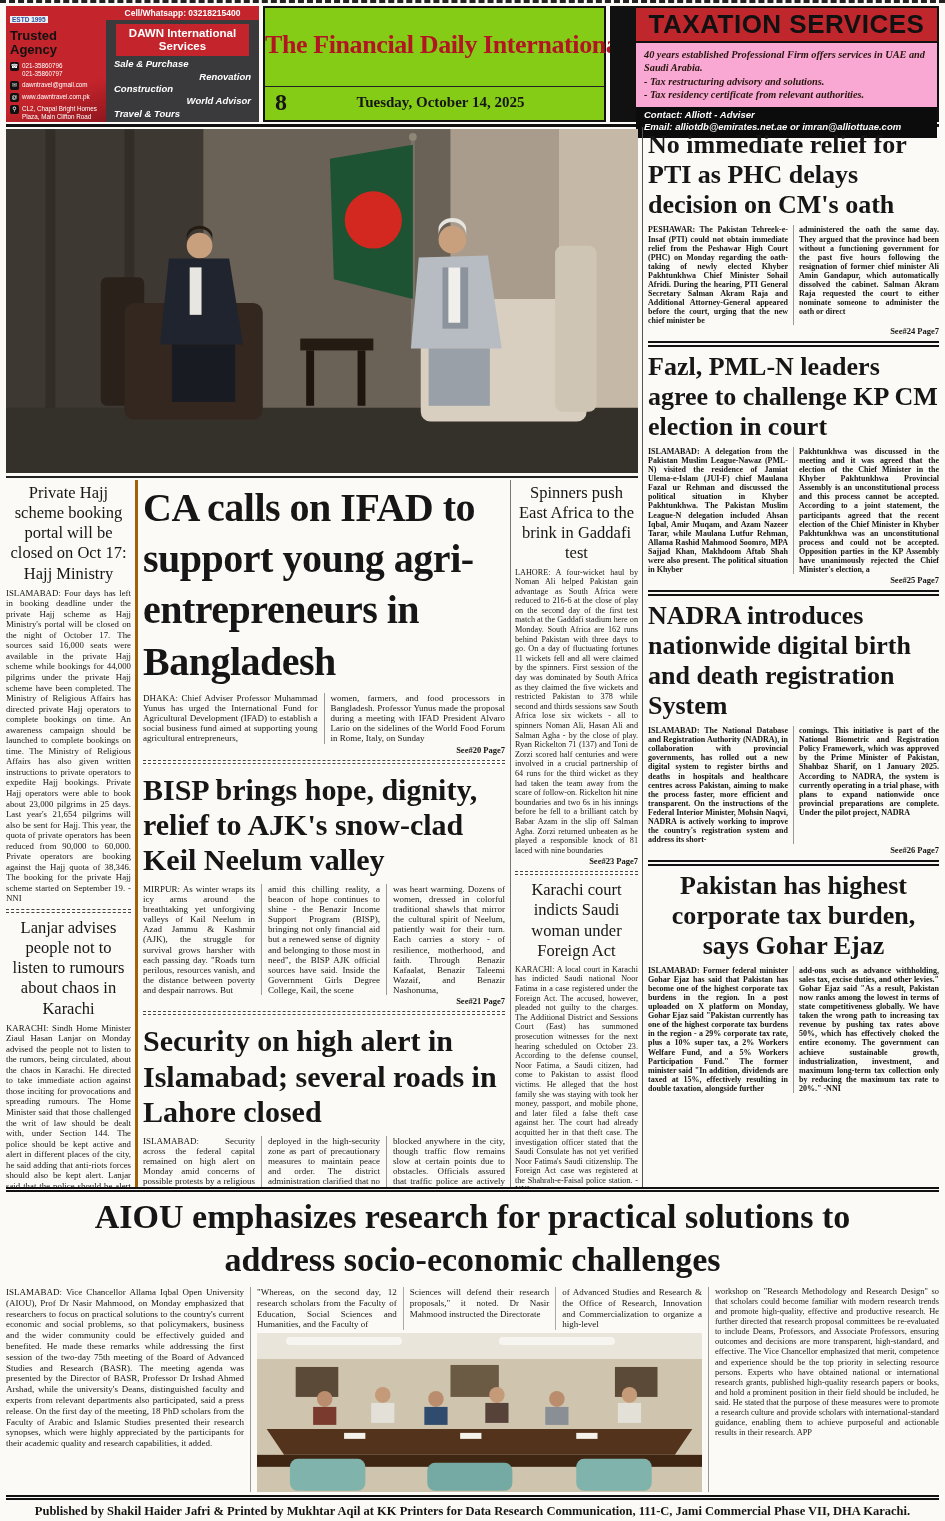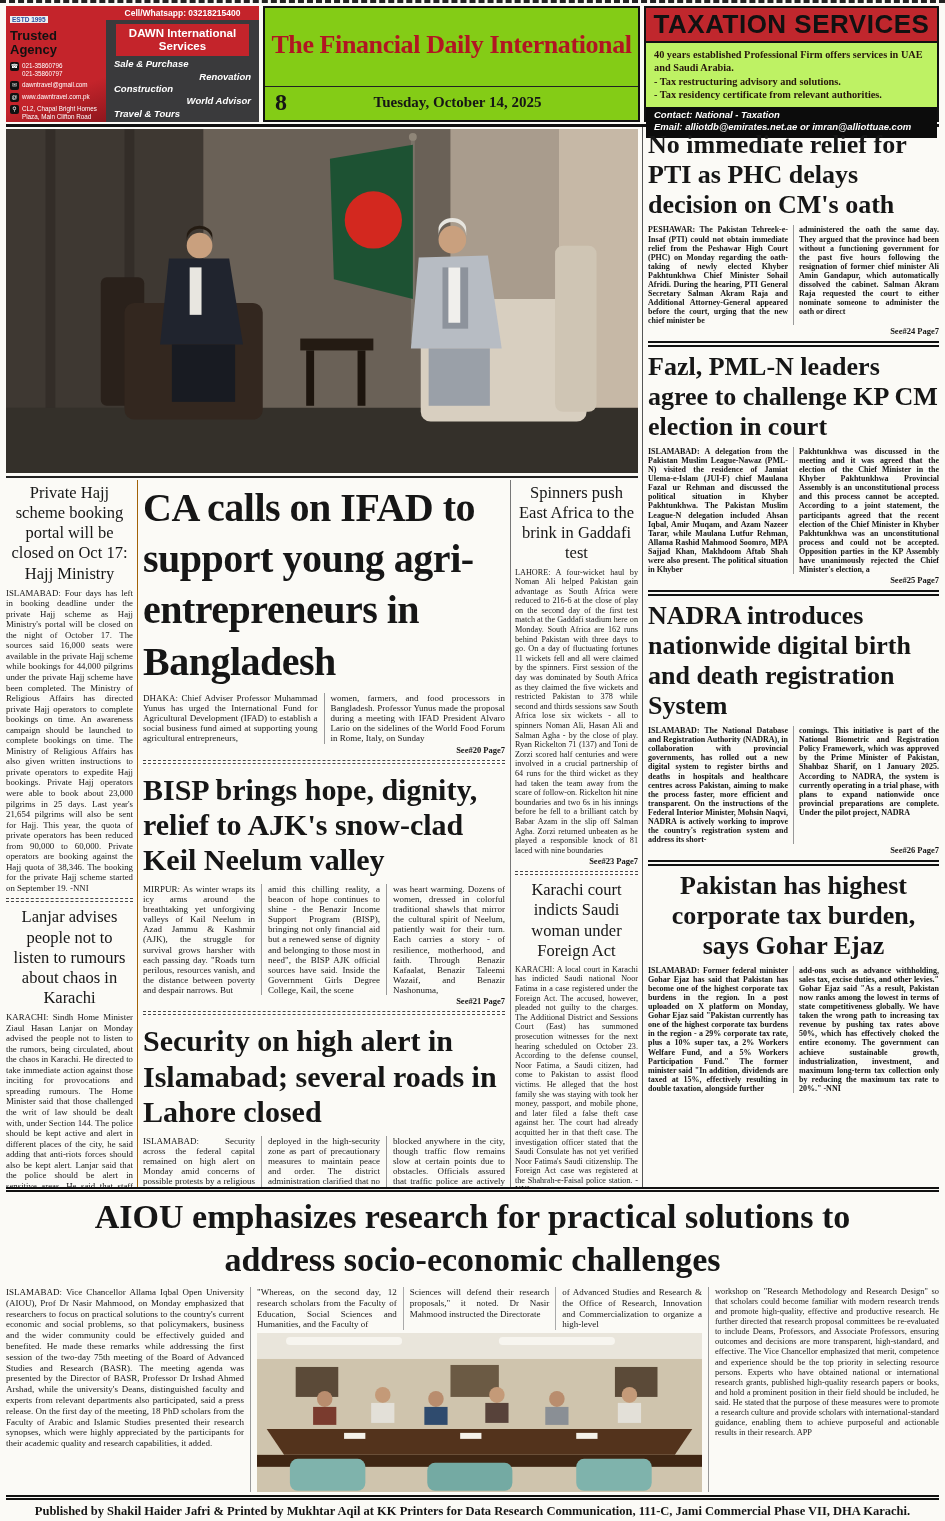--- a/index.html
+++ b/index.html
@@ -19,31 +19,31 @@
   .dawn-right{flex:1;display:flex;flex-direction:column;color:#fff;position:relative;}
   .dawn-cell{background:#c4242b;font-size:8.5px;font-weight:bold;text-align:center;padding:2px 0;}
   .dawn-title{background:#c4242b;margin:4px 10px 2px 10px;text-align:center;font-weight:bold;font-size:11.5px;line-height:1.15;padding:3px 2px;}
   .svc{font-weight:bold;font-style:italic;font-size:9.5px;line-height:1.3;padding:0 8px;}
   .svc.r{text-align:right;}
   .masthead{flex:1;background:#84cc16;border:2px solid #111;display:flex;flex-direction:column;min-width:0;}
   .mast-title{color:#b11622;font-weight:bold;font-size:26px;text-align:center;margin-top:22px;letter-spacing:-0.4px;white-space:nowrap;}
   .mast-row{margin-top:auto;border-top:1px solid #222;display:flex;align-items:center;padding:2px 10px 4px 10px;}
   .pageno{font-weight:bold;font-size:24px;}
   .mast-date{flex:1;text-align:center;font-weight:bold;font-size:15px;}
-  .ad-tax{width:295px;border:2px solid #111;background:#111;display:flex;flex-direction:column;box-sizing:border-box;}
+  .ad-tax{width:329px;border:2px solid #111;background:#111;display:flex;flex-direction:column;box-sizing:border-box;padding-left:24px;}
   .tax-title{background:#c0272d;color:#111;font-family:"Liberation Sans",sans-serif;font-weight:bold;font-size:26px;text-align:center;letter-spacing:0.5px;padding:1px 0;border-bottom:2px solid #111;white-space:nowrap;}
-  .tax-body{background:#bef264;color:#27160c;flex:1;font-weight:bold;font-size:10.3px;line-height:1.3;padding:5px 8px;}
+  .tax-body{background:#f9a8d4;color:#27160c;flex:1;font-weight:bold;font-style:italic;font-size:10.3px;line-height:1.3;padding:5px 8px;}
   .tax-contact{background:#0c0c0c;color:#fff;font-family:"Liberation Sans",sans-serif;font-weight:bold;font-style:italic;font-size:9.5px;line-height:1.35;padding:2px 8px 4px 8px;}
   
   .content{border-top:3px solid #111;margin-top:2px;height:1060px;display:flex;overflow:hidden;}
   .left-zone{width:637px;display:flex;flex-direction:column;border-right:1px solid #555;padding-right:4px;box-sizing:border-box;}
   .main-photo{margin:2px 0 0 0;height:344px;}
   .main-photo svg{width:100%;height:100%;display:block;}
   .below-photo{flex:1;display:flex;overflow:hidden;border-top:2px solid #222;margin-top:3px;padding-top:2px;}
-  .col-a{width:132px;border-right:1px solid #a16207;padding-right:4px;box-sizing:border-box;overflow:hidden;}
+  .col-a{width:132px;border-right:3px solid #a16207;padding-right:4px;box-sizing:border-box;overflow:hidden;}
   .center-zone{flex:1;padding:0 5px;overflow:hidden;min-width:0;}
   .col-b{width:128px;border-left:1px solid #777;padding-left:4px;box-sizing:border-box;overflow:hidden;}
   .right-zone{flex:1;padding-left:5px;overflow:hidden;min-width:0;}
   
   .hl-sm{font-size:16.5px;font-weight:normal;text-align:center;line-height:1.22;margin:3px 2px 4px 2px;}
   .body-sm{font-size:8.8px;line-height:1.2;text-align:justify;}
   .col-b .body-sm{font-size:8.2px;line-height:1.17;}
   .hl-xl{font-size:40px;font-weight:bold;line-height:1.28;margin:2px 0 6px 0;letter-spacing:-0.5px;}
   .hl-lg{font-size:30px;font-weight:bold;line-height:1.18;margin:8px 0 6px 0;}
   .hl-r{font-size:26px;font-weight:bold;line-height:1.16;margin:3px 0 5px 0;}
@@ -119,21 +119,21 @@
     </div>
 
     <div class="ad-tax">
       <div class="tax-title">TAXATION SERVICES</div>
       <div class="tax-body">
         <div>40 years established Professional Firm offers services in UAE and Saudi Arabia.</div>
         <div>- Tax restructuring advisory and solutions.</div>
         <div>- Tax residency certificate from relevant authorities.</div>
       </div>
       <div class="tax-contact">
-        <div>Contact: National - Taxation</div>
+        <div>Contact: Alliott - Adviser</div>
         <div>Email: alliotdb@emirates.net.ae or imran@alliottuae.com</div>
       </div>
     </div>
   </header>
 
   <div class="content">
 
     <div class="left-zone">
 
       <figure class="main-photo">

